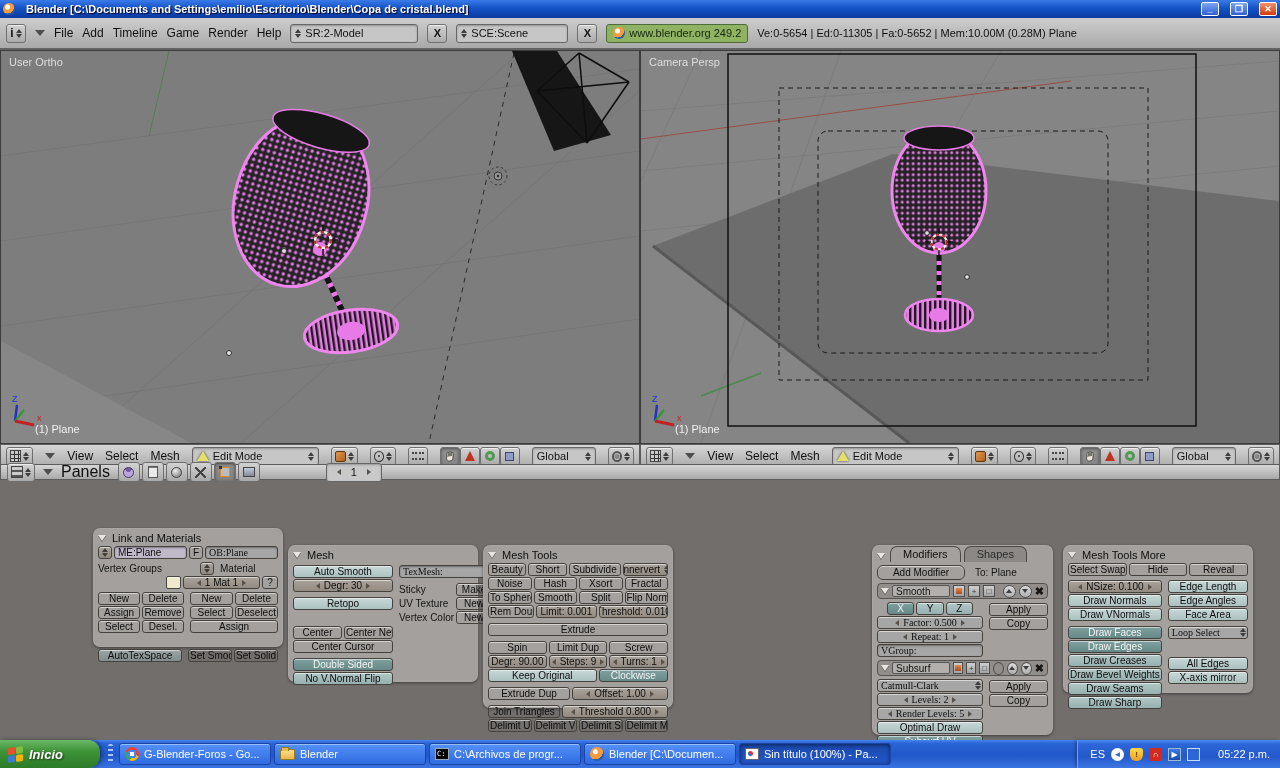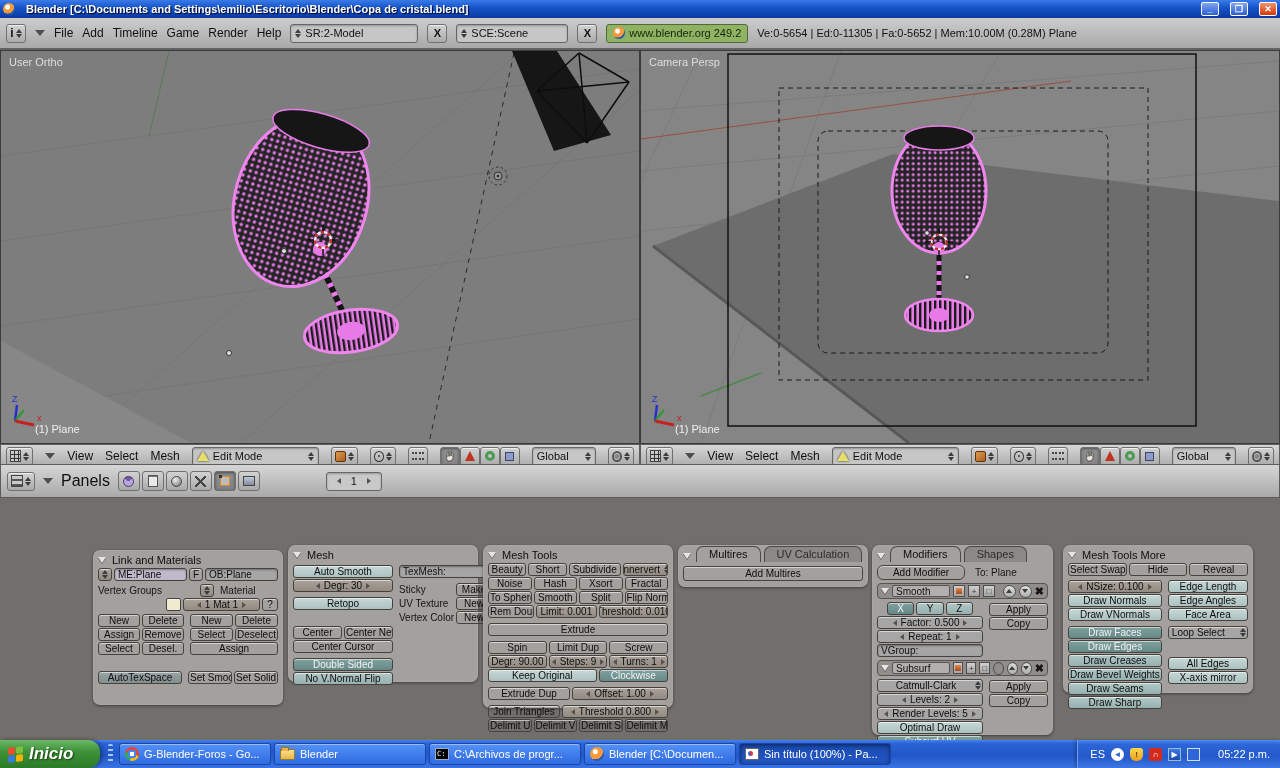--- a/index.html
+++ b/index.html
@@ -65,21 +65,21 @@
   .cube-or{width:11px;height:11px;background:linear-gradient(135deg,#e09a50,#b05f1e);border:1px solid #5e3408;border-radius:2px;}
   .tri-red{width:0;height:0;border-left:5px solid transparent;border-right:5px solid transparent;border-bottom:10px solid #bf3421;}
   .circ-grn{width:10px;height:10px;border:3px solid #4f9a52;border-radius:50%;}
   .sq-blu{width:9px;height:9px;background:#8f9cca;border:1px solid #40456e;}
   .pivot{width:11px;height:11px;border:1.5px solid #333;border-radius:50%;position:relative;}
   .pivot::after{content:"";position:absolute;left:3.2px;top:3.2px;width:2px;height:2px;background:#333;border-radius:50%;}
   .donut{width:11px;height:11px;border:2px solid #555;border-radius:50%;background:radial-gradient(circle,#888 0 2px,transparent 3px);}
   .dragarr{width:12px;height:8px;border-top:2px dotted #444;border-bottom:2px dotted #444;}
 
   
-  .bh{position:absolute;top:464px;left:0;right:0;height:34px;border:1px solid #5c5c5c;
+  .bh{position:absolute;top:464px;left:0;right:0;height:16px;border:1px solid #5c5c5c;
     background:linear-gradient(#d6d6d6,#a9a9a9);display:flex;align-items:center;gap:8px;padding:0 6px;}
   .panes-ico{width:12px;height:12px;border:1px solid #444;background:
     linear-gradient(#555,#555) 0 3px/12px 2px no-repeat,
     linear-gradient(#555,#555) 0 8px/12px 2px no-repeat,#cacaca;}
   .bico{width:22px;height:20px;border:1px solid #6f6f6f;border-radius:3px;
     background:linear-gradient(#d2d2d2,#a9a9a9);display:flex;align-items:center;justify-content:center;}
   .bico.pressed{background:linear-gradient(#8f8f8f,#818181);box-shadow:inset 0 1px 3px rgba(0,0,0,.5);}
   .ic-logic{width:11px;height:11px;border-radius:50%;background:conic-gradient(from 45deg,#b9a5e2 0 75%,#6f5a9e 75% 100%);border:1px solid #443a66;}
   .ic-script{width:10px;height:12px;background:#e9e9e9;border:1px solid #555;
     box-shadow:inset 0 3px 0 -2px #777, inset 0 6px 0 -5px #777;}
@@ -109,21 +109,21 @@
     text-align:center;color:#0e0e0e;white-space:nowrap;overflow:hidden;padding:0 1px;
     background:linear-gradient(#ead e0 0,#e9dcc8 0,#d3c5af 100%);
     box-shadow:inset 0 1px 0 rgba(255,255,255,.55);}
   .tl{background:linear-gradient(#c7d7d6,#abc2c1);}
   .tm{background:linear-gradient(#b2c7c6,#96b1b0);}
   .td{background:linear-gradient(#7fa09f,#668988);color:#f3f3f3;}
   .pg{background:linear-gradient(#9aa5a4,#828e8d);}
   .num{background:linear-gradient(#aaa39b,#938b82);display:flex;align-items:center;justify-content:center;gap:4px;}
   .fld{background:#9d9a96;box-shadow:inset 0 1px 2px rgba(0,0,0,.35);text-align:left;padding-left:3px;}
   .lav{background:#bfb9ca;}
-  .gr{background:#a6a6a6;}
+  .gr{background:#a6a6a6;font-family:Liberation Serif, serif;}
   .lbl{font-size:10px;line-height:13px;color:#141414;white-space:nowrap;}
   .cols{display:flex;gap:6px;margin-top:2px;}
   .swatch{width:15px;background:#efe9cd;border:1px solid #444;border-radius:2px;}
   .tabs{display:flex;align-items:flex-end;gap:3px;height:17px;}
   .tab{border:1px solid #4b4947;border-bottom:none;border-radius:7px 7px 0 0;
     padding:1px 12px 2px;font-size:11px;color:#0f0f0f;}
   .tab.on{background:#a4a09d;}
   .tab.off{background:#8b8885;color:#2c2c2c;}
   .modh{display:flex;align-items:center;gap:3px;background:#908d8a;border:1px solid #56544f;
     border-radius:4px;height:16px;padding:0 3px;margin-top:3px;}
@@ -137,21 +137,21 @@
   .rnd.hollow{background:transparent;}
   .xdel{font-size:11px;font-weight:bold;color:#161616;line-height:13px;}
 
   
   .taskbar{position:absolute;bottom:0;left:0;right:0;height:28px;
     background:linear-gradient(180deg,#4584f2 0%,#2a64d5 12%,#2157c8 55%,#3a74e2 100%);
     display:flex;align-items:center;}
   .startbtn{height:28px;width:100px;border-radius:0 12px 12px 0;
     background:linear-gradient(180deg,#6cb968 0%,#3e9338 40%,#2c7b27 100%);
     box-shadow:2px 0 4px rgba(0,0,0,.4);display:flex;align-items:center;gap:6px;padding:0 12px 0 8px;}
-  .startbtn .stext{color:#fff;font-size:17px;font-weight:bold;font-style:italic;text-shadow:1px 1px 2px #1a3a14;}
+  .startbtn .stext{color:#fff;font-size:13px;font-weight:bold;font-style:italic;text-shadow:1px 1px 2px #1a3a14;}
   .flag{width:15px;height:15px;display:grid;grid-template:1fr 1fr / 1fr 1fr;gap:1px;transform:skewY(-8deg);}
   .flag i{border-radius:1.5px;}
   .flag i:nth-child(1){background:#e94f2e;} .flag i:nth-child(2){background:#7cbf3f;}
   .flag i:nth-child(3){background:#3a7ad9;} .flag i:nth-child(4){background:#f4b400;}
   .ql{width:5px;height:20px;margin:0 6px 0 8px;border-radius:2px;
     background:repeating-linear-gradient(180deg,#a8c8ff 0 2px,transparent 2px 5px);}
   .task{width:152px;height:22px;margin-right:3px;border:1px solid #1b46a8;border-radius:3px;
     background:linear-gradient(#5491f8,#2f6ae0);box-shadow:inset 0 1px 0 rgba(255,255,255,.4);
     color:#fff;font-size:11px;display:flex;align-items:center;gap:5px;padding:0 5px;white-space:nowrap;overflow:hidden;}
   .task.active{background:linear-gradient(#1a4ab0,#2356c6);box-shadow:inset 0 1px 4px rgba(0,0,0,.55);}
@@ -541,21 +541,21 @@
   <span style="width:50px"></span>
   <span class="pager">
     <i class="la"></i>
       <span>1</span>
       <i class="ra"></i>
   </span>
 </div>
 
 <div class="bb">
 
-  <div class="panel" style="left:93px;top:52px;width:190px;height:155px">
+  <div class="panel" style="left:93px;top:30px;width:190px;height:119px">
     <div class="ph">
         <span class="pt"></span>
         <span>Link and Materials</span>
       </div>
     <div class="r">
       <span class="b num" style="flex:0 0 14px">
           <span class="ud">
             <i class="ua"></i>
             <i class="da"></i>
           </span>
@@ -759,30 +759,20 @@
         </span>
     </div>
     <div class="r">
       <span class="b">Delimit UV</span>
       <span class="b">Delimit Vco</span>
       <span class="b">Delimit Sha</span>
       <span class="b">Delimit Ma</span>
     </div>
   </div>
 
-  <div class="panel" style="left:678px;top:47px;width:190px;height:42px;padding-top:0">
-    <div class="tabs">
-      <span class="pt" style="margin:0 2px 3px 0"></span>
-      <span class="tab on">Multires</span>
-      <span class="tab off">UV Calculation</span>
-    </div>
-    <div class="r" style="margin-top:4px">
-        <span class="b" style="height:15px;line-height:13px">Add Multires</span>
-      </div>
-  </div>
 
   <div class="panel" style="left:872px;top:47px;width:181px;height:190px;padding-top:0">
     <div class="tabs">
       <span class="pt" style="margin:0 2px 3px 0"></span>
       <span class="tab on">Modifiers</span>
       <span class="tab off">Shapes</span>
     </div>
     <div class="r" style="margin-top:3px">
       <span class="b" style="flex:0 0 88px;height:15px;line-height:13px;border-radius:6px">Add Modifier</span>
       <span class="lbl" style="padding-left:8px;line-height:15px">To: Plane</span>
@@ -854,21 +844,21 @@
         </span>
       <span class="rnd">
           <i class="da"></i>
         </span>
       <span class="xdel">✖</span>
     </div>
     <div class="cols" style="margin-top:2px">
       <div style="flex:0 0 106px">
         <div class="r">
             <span class="b num gr">
-              <span style="flex:1;text-align:center;padding-left:2px">Catmull-Clark</span>
+              <span style="flex:1;text-align:left;padding-left:2px">Catmull-Clark</span>
               <span class="ud">
                 <i class="ua"></i>
                 <i class="da"></i>
               </span>
             </span>
           </div>
         <div class="r">
             <span class="b num gr">
               <i class="la"></i>
               <span>Levels: 2</span>

